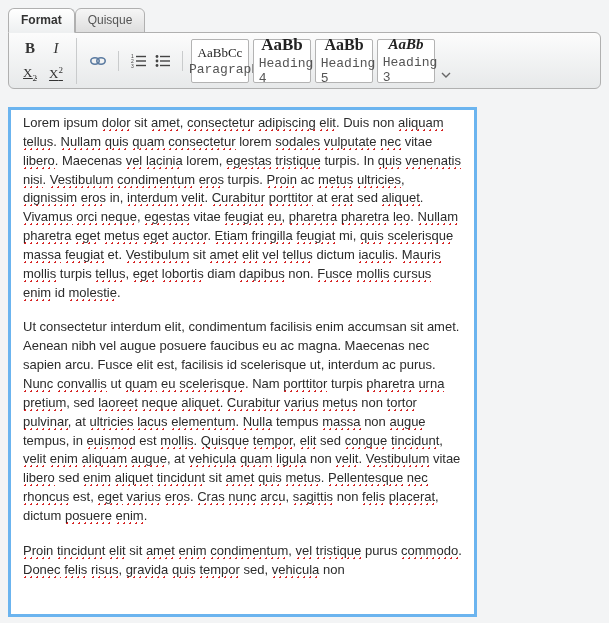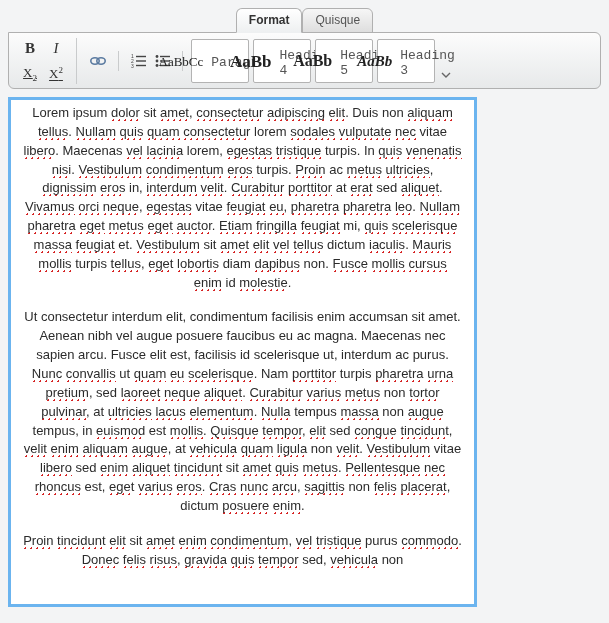--- a/index.html
+++ b/index.html
@@ -11,21 +11,20 @@
     font-size: 12px;
   }
   .editor-wrap {
     width: 593px;
   }
   .tabs {
     display: flex;
     gap: 0;
     position: relative;
     z-index: 2;
-    justify-content: center;
   }
   .tab {
     padding: 4px 12px 5px;
     font-size: 12px;
     border: 1px solid #b0b0b0;
     border-top-left-radius: 6px;
     border-top-right-radius: 6px;
     background: linear-gradient(#fdfdfd,#e8e8e8);
     color: #333;
     position: relative;
@@ -101,21 +100,21 @@
     gap: 4px;
     align-items: center;
   }
   .style-btn {
     border: 1px solid #b3b3b3;
     background: #fff;
     width: 58px;
     height: 44px;
     border-radius: 2px;
     display: flex;
-    flex-direction: row;
+    flex-direction: column;
     align-items: center;
     justify-content: center;
     cursor: pointer;
   }
   .style-btn .preview {
     font-family: 'Times New Roman', Georgia, serif;
     color: #222;
     line-height: 1;
   }
   .style-btn .sp-para { font-size: 13px; }
@@ -134,28 +133,27 @@
     height: 44px;
     display: flex;
     align-items: flex-end;
     justify-content: center;
     padding-bottom: 5px;
     cursor: pointer;
     color: #666;
   }
   .chev svg { display: block; }
   .content-frame {
-    margin-top: 8px;
+    margin-top: 18px;
     width: 469px;
     border: 3px solid #6bb4ef;
     background: #fff;
     height: 510px;
     position: relative;
     display: flex;
-    text-align: center;
   }
   .content-scroll {
     flex: 1;
     overflow-y: scroll;
     padding: 4px 12px 6px;
   }
   .content-scroll::-webkit-scrollbar {
     width: 16px;
   }
   .content-scroll::-webkit-scrollbar-track {

